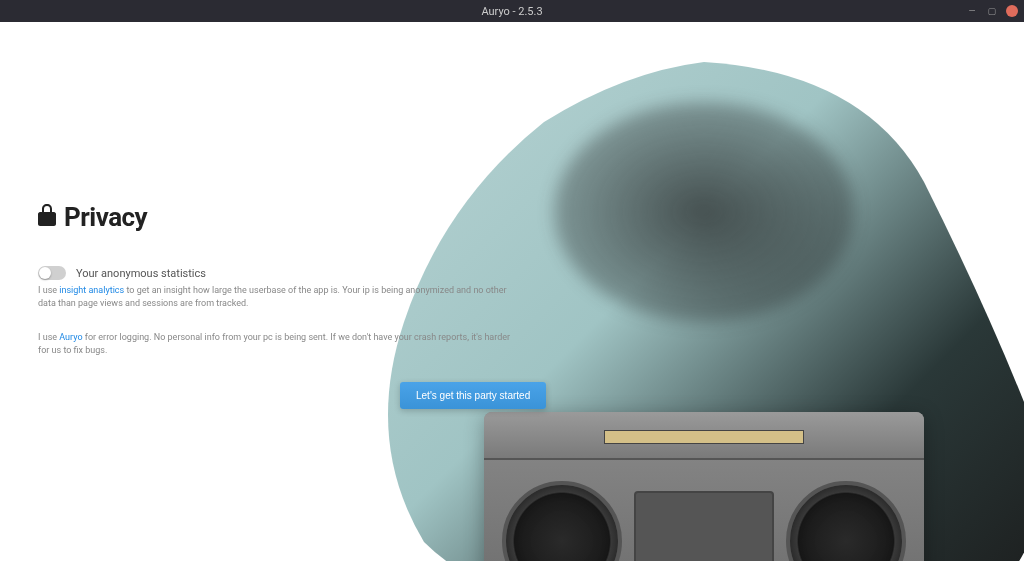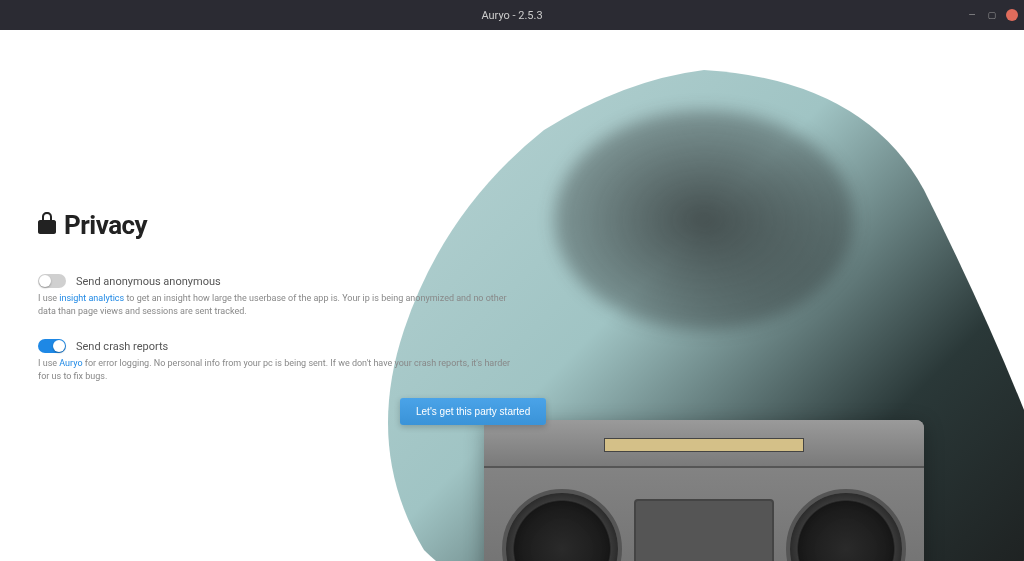--- a/index.html
+++ b/index.html
@@ -5,21 +5,21 @@
     * { margin: 0; padding: 0; box-sizing: border-box; }
     body {
       font-family: -apple-system, BlinkMacSystemFont, "Segoe UI", Roboto, sans-serif;
       width: 1024px;
       height: 561px;
       background: #fff;
       overflow: hidden;
       position: relative;
     }
     .titlebar {
-      height: 30px;
+      height: 22px;
       background: #2b2b33;
       display: flex;
       align-items: center;
       justify-content: center;
       position: relative;
       color: #ccc;
       font-size: 11px;
     }
     .window-controls {
       position: absolute;
@@ -216,21 +216,20 @@
       top: 360px;
       background: linear-gradient(180deg, #4aa3e8 0%, #3a93d8 100%);
       color: #fff;
       border: none;
       padding: 8px 16px;
       font-size: 10px;
       border-radius: 3px;
       cursor: pointer;
       z-index: 3;
       box-shadow: 0 2px 6px rgba(0,0,0,0.2);
-      margin-top: 8px;
     }
   </style>
 </head>
 <body>
 
 <div class="titlebar">
   <span>Auryo - 2.5.3</span>
   <div class="window-controls">
     <div class="win-btn">—</div>
     <div class="win-btn">▢</div>
@@ -265,34 +264,28 @@
           </svg>
       </span>
       <h1>Privacy</h1>
     </div>
 
     <div class="setting-row">
       <div class="setting-toggle-row">
         <div class="toggle toggle-off">
           <div class="toggle-knob"></div>
         </div>
-        <span class="setting-label">Send anonymous anonymous</span>
+        <span class="setting-label">Your anonymous statistics</span>
       </div>
       <div class="setting-desc">
-        <span>I use </span><a href="#">insight analytics</a><span> to get an insight how large the userbase of the app is. Your ip is being anonymized and no other data than page views and sessions are sent tracked.</span>
+        <span>I use </span><a href="#">insight analytics</a><span> to get an insight how large the userbase of the app is. Your ip is being anonymized and no other data than page views and sessions are from tracked.</span>
       </div>
     </div>
 
     <div class="setting-row">
-      <div class="setting-toggle-row">
-        <div class="toggle toggle-on">
-          <div class="toggle-knob"></div>
-        </div>
-        <span class="setting-label">Send crash reports</span>
-      </div>
       <div class="setting-desc">
         <span>I use </span><a href="#">Auryo</a><span> for error logging. No personal info from your pc is being sent. If we don't have your crash reports, it's harder for us to fix bugs.</span>
       </div>
     </div>
   </div>
 
   <button class="cta-btn">Let's get this party started</button>
 
 </div>
 

